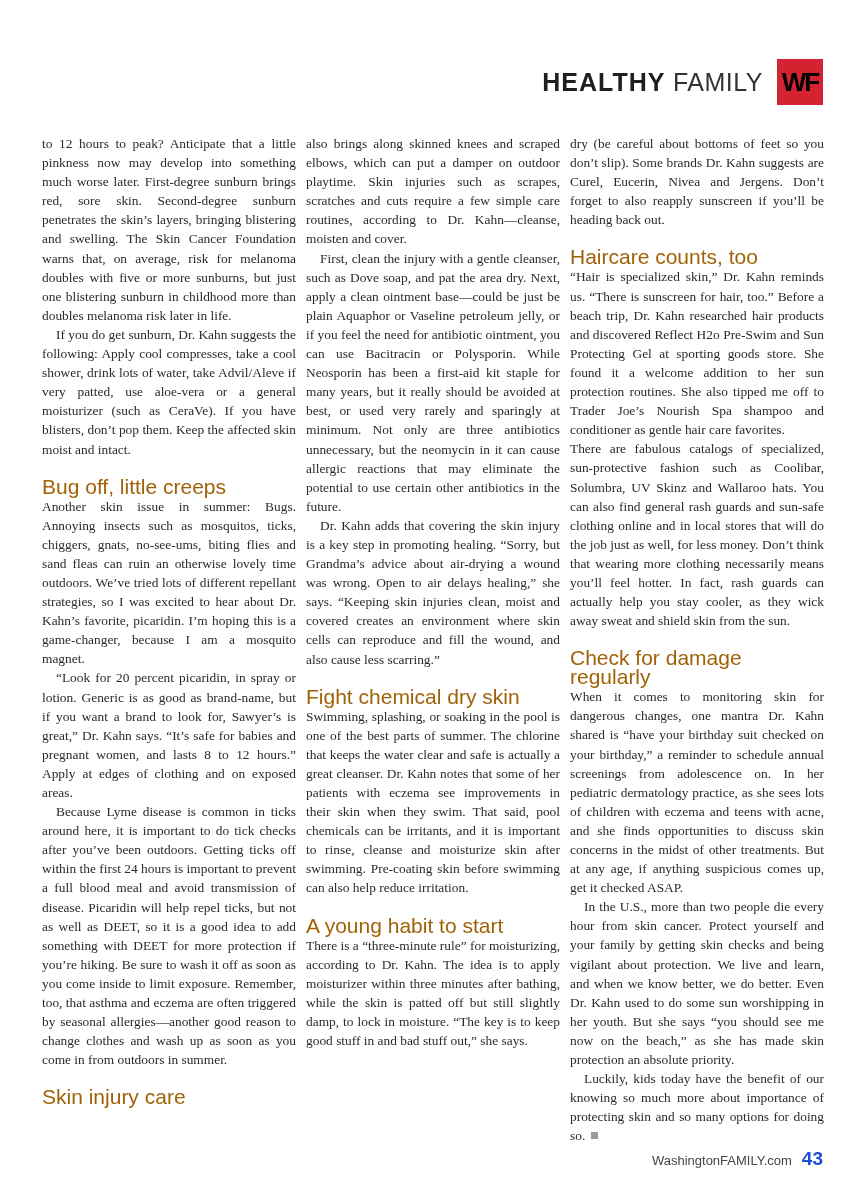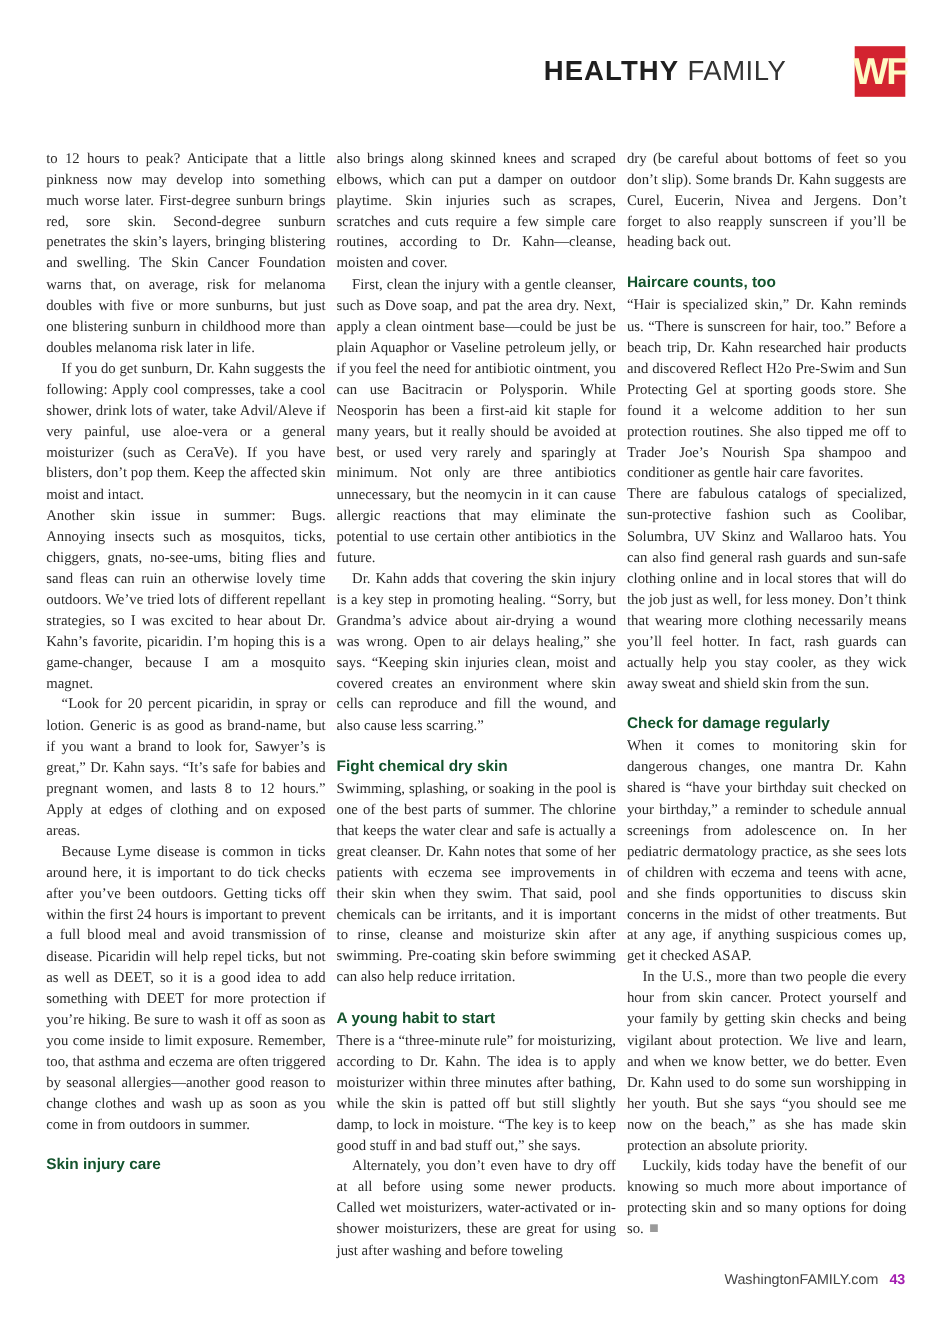--- a/index.html
+++ b/index.html
@@ -1,76 +1,76 @@
 <!DOCTYPE html>
 <html><head>
 <meta charset="utf-8">
 <style>
   html, body { margin: 0; padding: 0; background: #ffffff; }
   body { width: 865px; height: 1200px; position: relative; overflow: hidden; color: #2a2a2a; }
   .header {
-    position: absolute; top: 42px; right: 42px; height: 46px;
+    position: absolute; top: 59px; right: 42px; height: 46px;
     display: flex; align-items: center; gap: 14px;
   }
   .header-title { font-family: "Liberation Sans", sans-serif; font-size: 25px; letter-spacing: 0.5px; color: #1f1f1f; }
   .header-title .bold { font-weight: 900; letter-spacing: 1px; }
   .header-title .light { font-weight: 400; color: #333; }
   .logo {
-    width: 46px; height: 46px; background: #d32330; color: #fef9c3;
-    font-family: "Liberation Sans", sans-serif; font-weight: 900; font-size: 34px;
-    display: flex; align-items: center; justify-content: center; letter-spacing: -2px; margin-left: 48px;
+    width: 46px; height: 46px; background: #d32330; color: #000000;
+    font-family: "Liberation Sans", sans-serif; font-weight: 900; font-size: 26px;
+    display: flex; align-items: center; justify-content: center; letter-spacing: -2px;
   }
   .columns {
     position: absolute; top: 134px; left: 42px; width: 782px; height: 1010px;
     display: flex; gap: 10px; justify-content: flex-end;
   }
   .col { width: 254px; font-family: "Liberation Serif", serif; font-size: 13.4px; line-height: 19.1px; text-align: justify; hyphens: auto; }
   .col p { margin: 0; text-indent: 14px; }
   .col p.first { text-indent: 0; }
   .col h2 {
-    font-family: "Liberation Sans", sans-serif; font-weight: 700; color: #14532d;
-    font-size: 14px; line-height: 19px; margin: 18px 0 1px 0; text-align: left;
+    font-family: "Liberation Sans", sans-serif; font-weight: 400; color: #a16207;
+    font-size: 21px; line-height: 19px; margin: 18px 0 1px 0; text-align: left;
   }
   .end-mark { display: inline-block; width: 7px; height: 7px; background: #9a9a9a; margin-left: 6px; vertical-align: 1px; }
   .footer {
     position: absolute; bottom: 30px; right: 42px;
     font-family: "Liberation Sans", sans-serif; font-size: 13px; color: #444;
     display: flex; gap: 10px; align-items: baseline;
   }
-  .footer .page { font-weight: 700; color: #a21caf; font-size: 13px; }
+  .footer .page { font-weight: 700; color: #1d4ed8; font-size: 19px; }
 </style>
 </head>
 <body>
 
 <div class="header">
   <div class="header-title">
     <span class="bold">HEALTHY</span>
     <span class="light">FAMILY</span>
   </div>
   <div class="logo">WF</div>
 </div>
 
 <div class="columns">
   <div class="col">
       <p class="first"><span>to 12 hours to peak? Anticipate that a little pinkness now may develop into something much worse later. First-degree sunburn brings red, sore skin. Second-degree sunburn penetrates the skin’s layers, bringing blistering and swelling. The Skin Cancer Foundation warns that, on average, risk for melanoma doubles with five or more sunburns, but just one blistering sunburn in childhood more than doubles melanoma risk later in life.</span></p>
-      <p><span>If you do get sunburn, Dr. Kahn suggests the following: Apply cool compresses, take a cool shower, drink lots of water, take Advil/Aleve if very painful, use aloe-vera or a general moisturizer (such as CeraVe). If you have blisters, don’t pop them. Keep the affected skin moist and intact.</span></p>
+      <p><span>If you do get sunburn, Dr. Kahn suggests the following: Apply cool compresses, take a cool shower, drink lots of water, take Advil/Aleve if very patted, use aloe-vera or a general moisturizer (such as CeraVe). If you have blisters, don’t pop them. Keep the affected skin moist and intact.</span></p>
+      <h2><span>Bug off, little creeps</span></h2>
       <p class="first"><span>Another skin issue in summer: Bugs. Annoying insects such as mosquitos, ticks, chiggers, gnats, no-see-ums, biting flies and sand fleas can ruin an otherwise lovely time outdoors. We’ve tried lots of different repellant strategies, so I was excited to hear about Dr. Kahn’s favorite, picaridin. I’m hoping this is a game-changer, because I am a mosquito magnet.</span></p>
       <p><span>“Look for 20 percent picaridin, in spray or lotion. Generic is as good as brand-name, but if you want a brand to look for, Sawyer’s is great,” Dr. Kahn says. “It’s safe for babies and pregnant women, and lasts 8 to 12 hours.” Apply at edges of clothing and on exposed areas.</span></p>
       <p><span>Because Lyme disease is common in ticks around here, it is important to do tick checks after you’ve been outdoors. Getting ticks off within the first 24 hours is important to prevent a full blood meal and avoid transmission of disease. Picaridin will help repel ticks, but not as well as DEET, so it is a good idea to add something with DEET for more protection if you’re hiking. Be sure to wash it off as soon as you come inside to limit exposure. Remember, too, that asthma and eczema are often triggered by seasonal allergies—another good reason to change clothes and wash up as soon as you come in from outdoors in summer.</span></p>
       <h2><span>Skin injury care</span></h2>
     </div>
   <div class="col">
       <p class="first"><span>also brings along skinned knees and scraped elbows, which can put a damper on outdoor playtime. Skin injuries such as scrapes, scratches and cuts require a few simple care routines, according to Dr. Kahn—cleanse, moisten and cover.</span></p>
       <p><span>First, clean the injury with a gentle cleanser, such as Dove soap, and pat the area dry. Next, apply a clean ointment base—could be just be plain Aquaphor or Vaseline petroleum jelly, or if you feel the need for antibiotic ointment, you can use Bacitracin or Polysporin. While Neosporin has been a first-aid kit staple for many years, but it really should be avoided at best, or used very rarely and sparingly at minimum. Not only are three antibiotics unnecessary, but the neomycin in it can cause allergic reactions that may eliminate the potential to use certain other antibiotics in the future.</span></p>
       <p><span>Dr. Kahn adds that covering the skin injury is a key step in promoting healing. “Sorry, but Grandma’s advice about air-drying a wound was wrong. Open to air delays healing,” she says. “Keeping skin injuries clean, moist and covered creates an environment where skin cells can reproduce and fill the wound, and also cause less scarring.”</span></p>
       <h2><span>Fight chemical dry skin</span></h2>
       <p class="first"><span>Swimming, splashing, or soaking in the pool is one of the best parts of summer. The chlorine that keeps the water clear and safe is actually a great cleanser. Dr. Kahn notes that some of her patients with eczema see improvements in their skin when they swim. That said, pool chemicals can be irritants, and it is important to rinse, cleanse and moisturize skin after swimming. Pre-coating skin before swimming can also help reduce irritation.</span></p>
       <h2><span>A young habit to start</span></h2>
       <p class="first"><span>There is a “three-minute rule” for moisturizing, according to Dr. Kahn. The idea is to apply moisturizer within three minutes after bathing, while the skin is patted off but still slightly damp, to lock in moisture. “The key is to keep good stuff in and bad stuff out,” she says.</span></p>
-      <p><span>Alternately, you don’t even have to dry off at all before using some newer products. Called wet moisturizers, water-activated or in-shower moisturizers, these are great for using just after washing and before toweling</span></p>
     </div>
   <div class="col">
       <p class="first"><span>dry (be careful about bottoms of feet so you don’t slip). Some brands Dr. Kahn suggests are Curel, Eucerin, Nivea and Jergens. Don’t forget to also reapply sunscreen if you’ll be heading back out.</span></p>
       <h2><span>Haircare counts, too</span></h2>
       <p class="first"><span>“Hair is specialized skin,” Dr. Kahn reminds us. “There is sunscreen for hair, too.” Before a beach trip, Dr. Kahn researched hair products and discovered Reflect H2o Pre-Swim and Sun Protecting Gel at sporting goods store. She found it a welcome addition to her sun protection routines. She also tipped me off to Trader Joe’s Nourish Spa shampoo and conditioner as gentle hair care favorites.</span></p>
       <p class="first"><span>There are fabulous catalogs of specialized, sun-protective fashion such as Coolibar, Solumbra, UV Skinz and Wallaroo hats. You can also find general rash guards and sun-safe clothing online and in local stores that will do the job just as well, for less money. Don’t think that wearing more clothing necessarily means you’ll feel hotter. In fact, rash guards can actually help you stay cooler, as they wick away sweat and shield skin from the sun.</span></p>
       <h2><span>Check for damage regularly</span></h2>
       <p class="first"><span>When it comes to monitoring skin for dangerous changes, one mantra Dr. Kahn shared is “have your birthday suit checked on your birthday,” a reminder to schedule annual screenings from adolescence on. In her pediatric dermatology practice, as she sees lots of children with eczema and teens with acne, and she finds opportunities to discuss skin concerns in the midst of other treatments. But at any age, if anything suspicious comes up, get it checked ASAP.</span></p>
       <p><span>In the U.S., more than two people die every hour from skin cancer. Protect yourself and your family by getting skin checks and being vigilant about protection. We live and learn, and when we know better, we do better. Even Dr. Kahn used to do some sun worshipping in her youth. But she says “you should see me now on the beach,” as she has made skin protection an absolute priority.</span></p>
       <p><span>Luckily, kids today have the benefit of our knowing so much more about importance of protecting skin and so many options for doing so.</span><span class="end-mark"></span></p>

